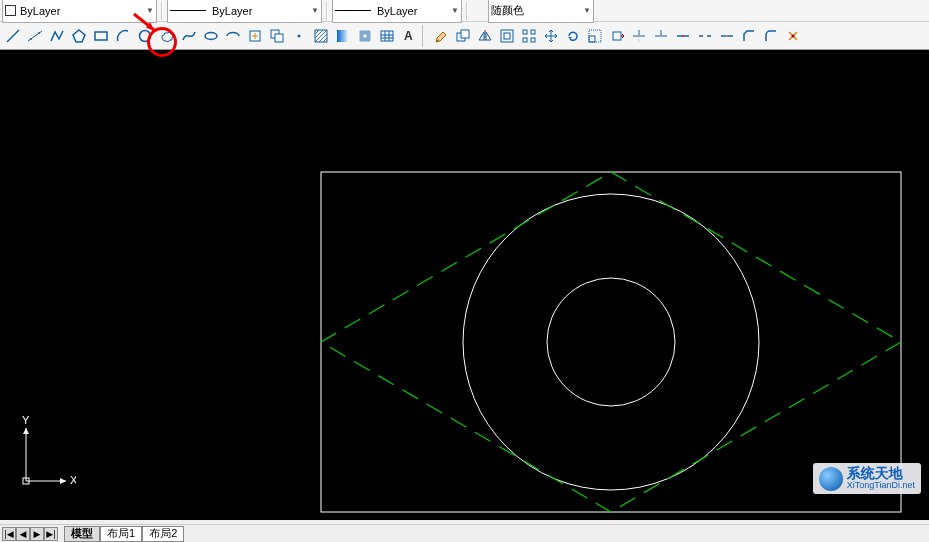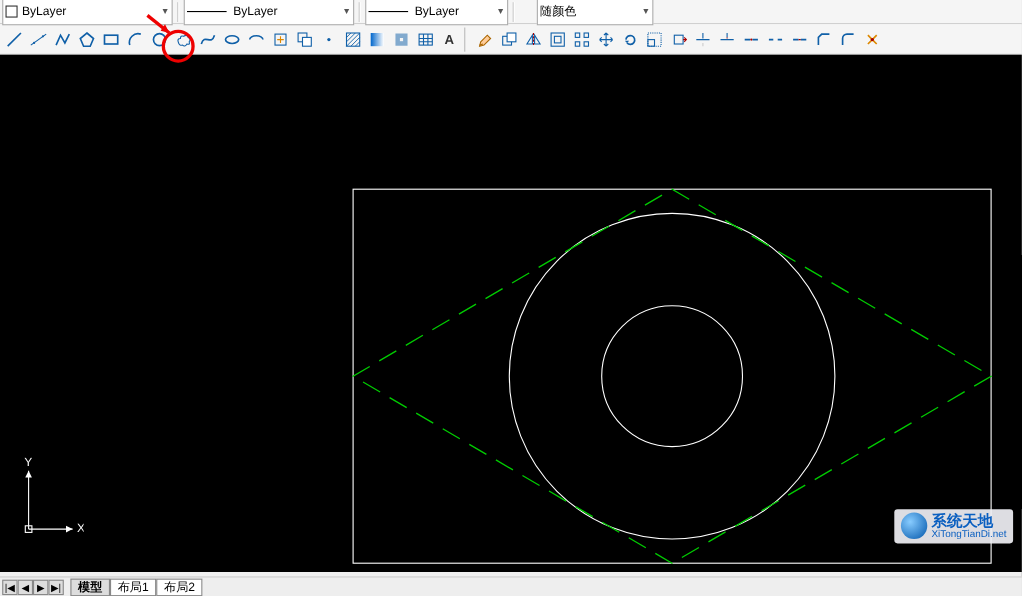--- a/index.html
+++ b/index.html
@@ -29,21 +29,21 @@
     
     .ucs { position: absolute; left: 16px; bottom: 24px; }
     
     .status-tabs { position: absolute; left: 0; bottom: 0; height: 18px; display: flex; align-items: center; background: #eee; width: 100%; border-top: 1px solid #ccc; }
     .nav-btns { display: flex; gap: 0; padding: 0 2px; }
     .nbtn { width: 14px; height: 14px; font-size: 9px; display: flex; align-items: center; justify-content: center; background: #ddd; border: 1px solid #888; cursor: pointer; }
     .tabs { display: flex; margin-left: 4px; }
     .tab { padding: 0 6px; height: 16px; background: #fff; border: 1px solid #888; font-size: 11px; display: flex; align-items: center; cursor: pointer; }
     .tab.active { background: #ddd; font-weight: bold; }
     
-    .watermark { position: absolute; right: 8px; bottom: 26px; display: flex; align-items: flex-start; gap: 4px; background: rgba(240,240,245,0.92); padding: 3px 6px; border-radius: 3px; }
+    .watermark { position: absolute; right: 8px; bottom: 26px; display: flex; align-items: flex-end; gap: 4px; background: rgba(240,240,245,0.92); padding: 3px 6px; border-radius: 3px; }
     .wm-icon { width: 24px; height: 24px; border-radius: 50%; background: radial-gradient(circle at 35% 35%, #8cf, #05a); }
     .wm-text { line-height: 1.1; }
     .wm-line1 { font-size: 14px; font-weight: bold; color: #0a5fc0; }
     .wm-line2 { font-size: 9px; color: #0a5fc0; }
   </style>
 </head>
 <body>
 
 <div class="top-bar">
   <div class="dropdown layer">

